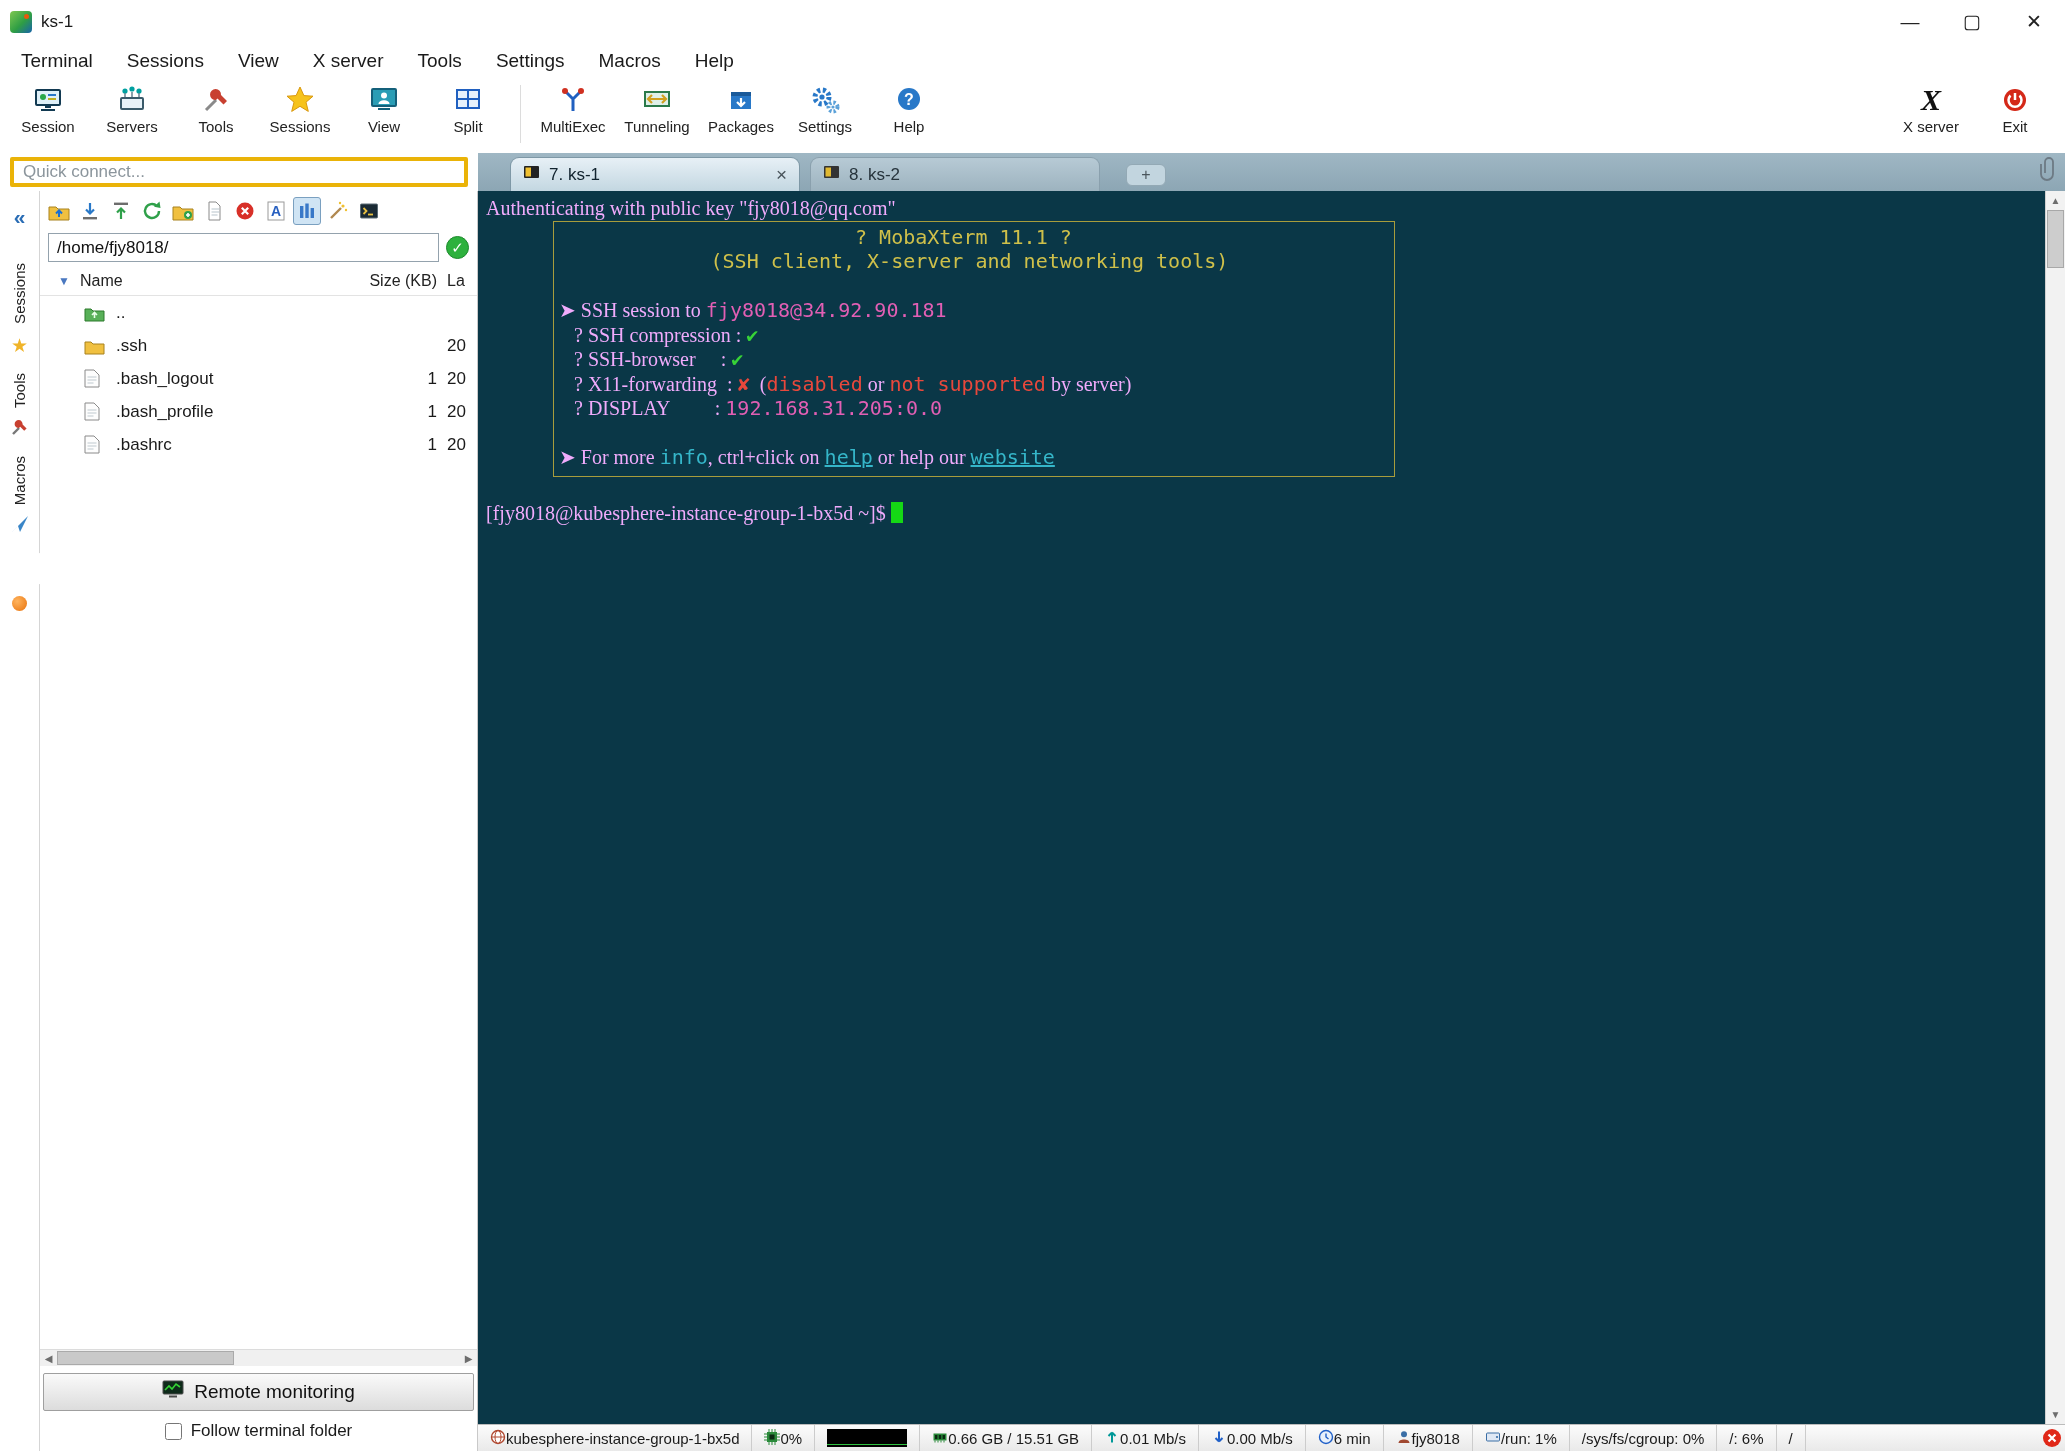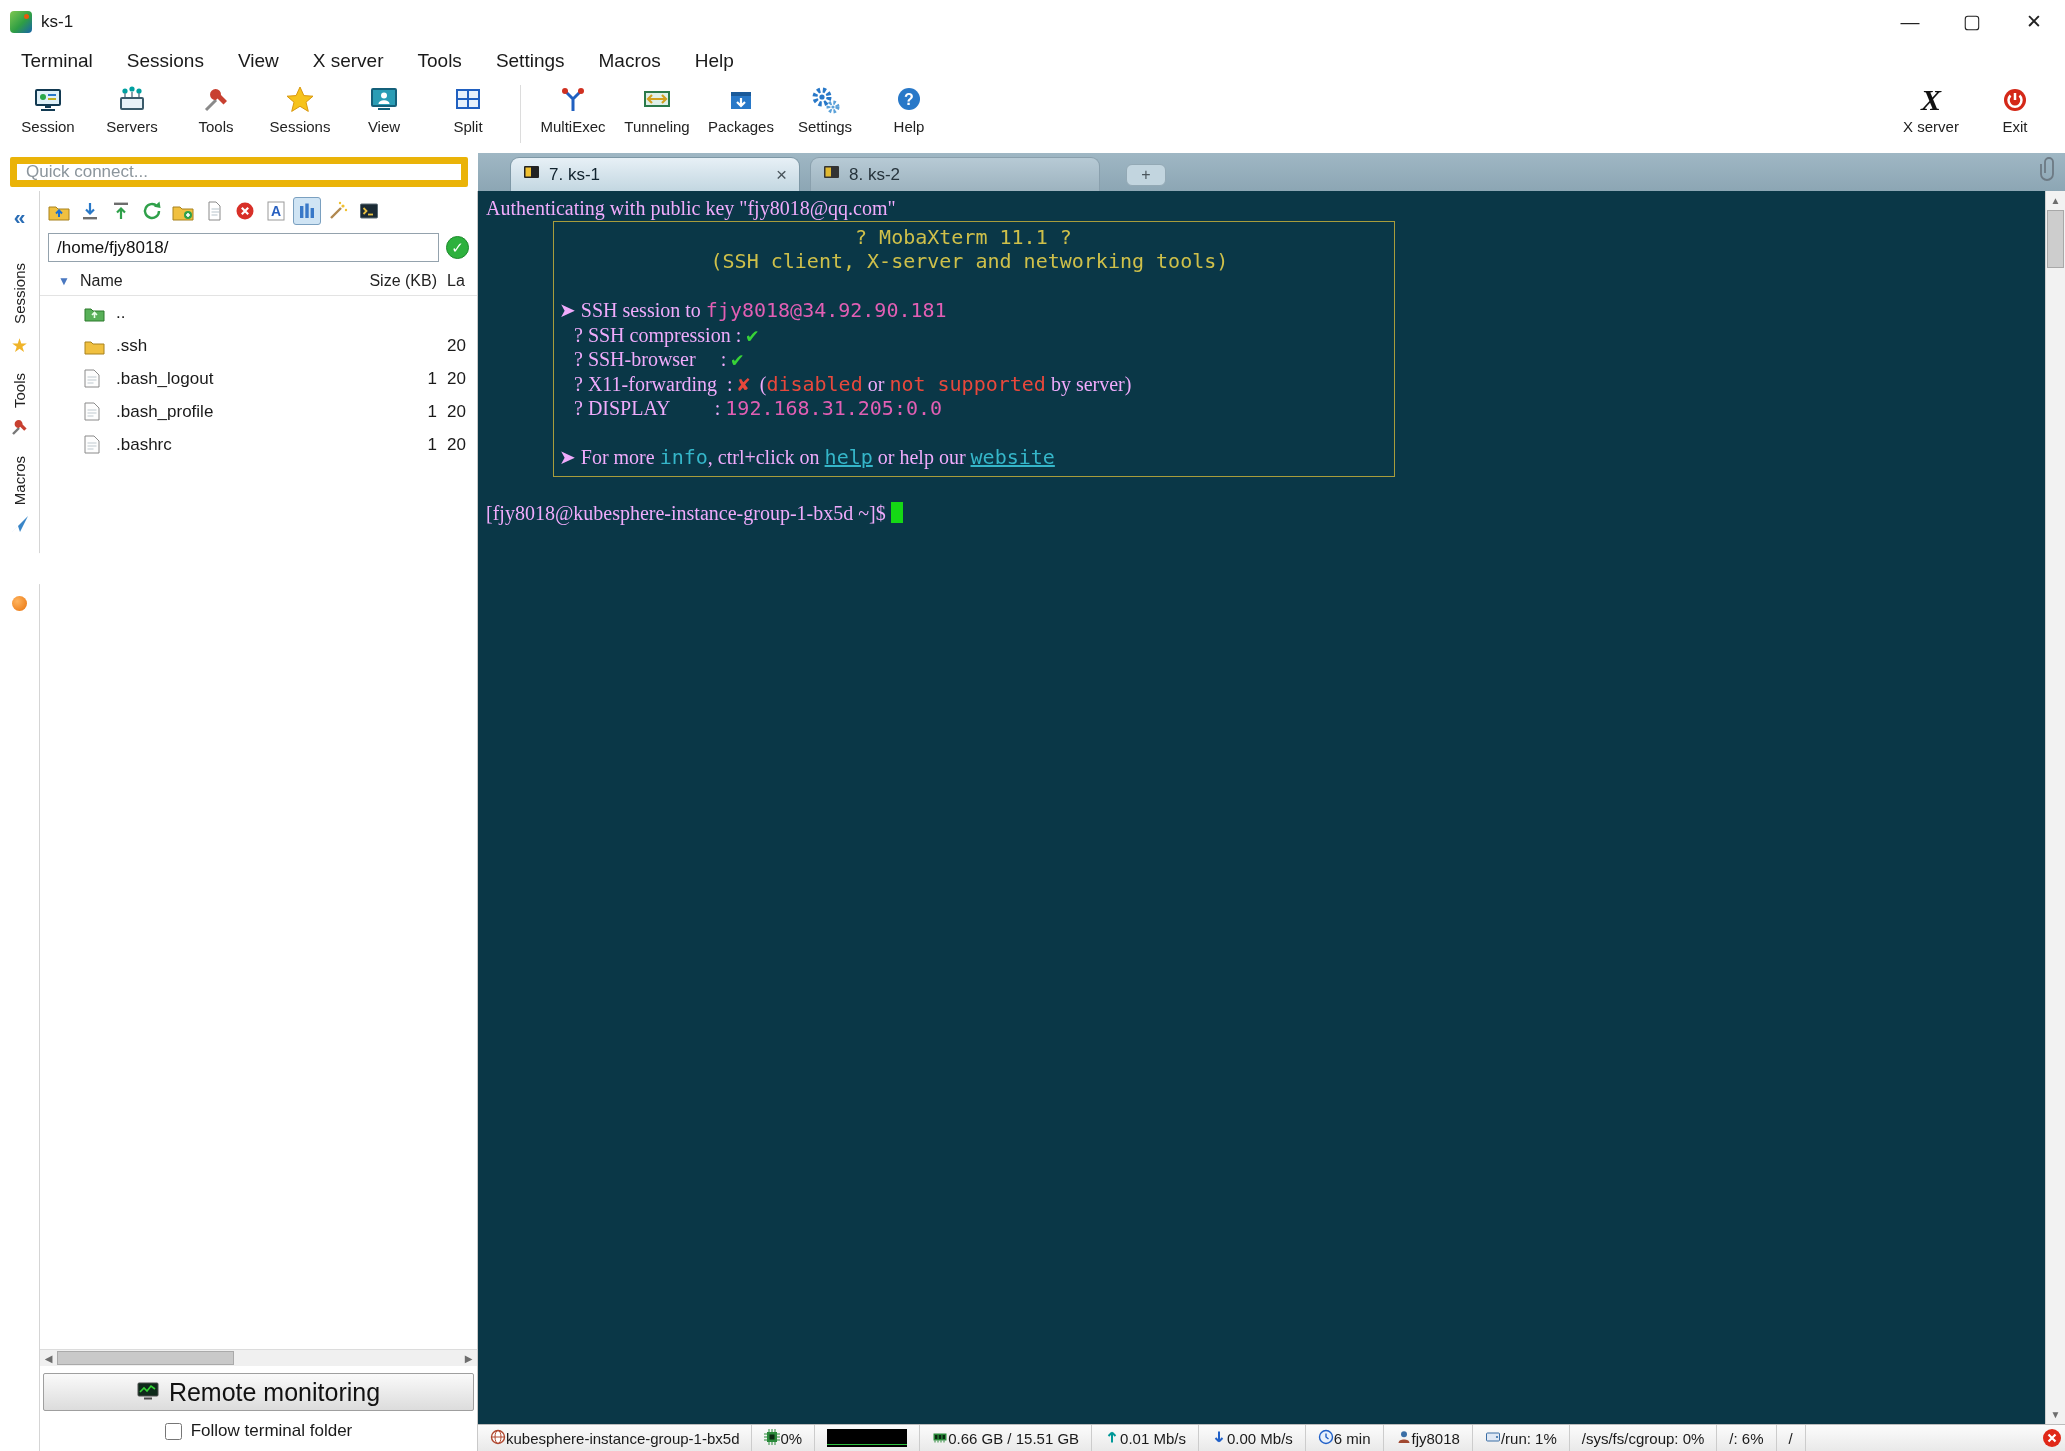--- a/index.html
+++ b/index.html
@@ -24,21 +24,21 @@
   .tb-cell{min-width:84px;display:flex;flex-direction:column;align-items:center;gap:1px;padding:0 2px;}
   .tb-icon{width:34px;height:34px;display:flex;align-items:center;justify-content:center;}
   .tb-label{font-size:15px;color:#222;}
   .tb-sep{width:1px;height:58px;background:#dcdcdc;margin:2px 10px 0 10px;}
   .tb-right{margin-left:auto;display:flex;}
   .xserver-glyph{font-family:"Liberation Serif",serif;font-style:italic;font-weight:bold;font-size:30px;color:#111;line-height:30px;}
 
   
   .qcrow{height:38px;display:flex;}
   .qc-wrap{width:478px;background:#fff;display:flex;align-items:center;padding:3px 10px 3px 10px;}
-  .qc-input{flex:1;height:30px;border:7px solid #eab308;border-radius:2px;padding:0 9px;font-size:17px;
+  .qc-input{flex:1;height:30px;border:4px solid #eab308;border-radius:2px;padding:0 9px;font-size:17px;
     font-family:"Liberation Sans",sans-serif;color:#3b82f6;}
   .qc-input::placeholder{color:#8b959c;}
   .tabstrip{flex:1;background:linear-gradient(#9fb7c4,#8ca6b4);display:flex;align-items:flex-end;
     padding-left:32px;position:relative;}
   .tab{height:34px;display:flex;align-items:center;gap:9px;padding:0 12px;font-size:17px;
     border-radius:9px 9px 0 0;width:290px;}
   .tab.active{background:linear-gradient(#e7f0f6,#c3d7e1);color:#11232e;border:1px solid #7e98a6;border-bottom:none;}
   .tab.inactive{background:linear-gradient(#b7cad5,#9db3bf);color:#27343c;margin-left:10px;border:1px solid #8aa0ad;border-bottom:none;}
   .tab-label{flex:1;white-space:nowrap;overflow:hidden;}
   .tab-close{font-size:19px;color:#4a555c;line-height:16px;}
@@ -73,21 +73,21 @@
   .col-mod{width:30px;overflow:hidden;white-space:nowrap;}
   .frow{display:flex;align-items:center;height:33px;font-size:17px;padding-left:44px;}
   .frow .ficon{width:24px;height:20px;margin-right:8px;flex:none;display:flex;align-items:center;}
   .frow .fname{flex:1;white-space:nowrap;overflow:hidden;}
   .sftp-spacer{flex:1;}
   .hscroll{height:17px;background:#f0f0f0;display:flex;align-items:center;border-top:1px solid #dcdcdc;}
   .hs-arrow{width:17px;text-align:center;font-size:10px;color:#6d6d6d;}
   .hs-track{flex:1;height:100%;position:relative;}
   .hs-thumb{position:absolute;left:0;top:1px;height:14px;width:44%;background:#c9c9c9;border:1px solid #aaa;}
   .remote-btn{margin:7px 3px 0 3px;height:38px;background:linear-gradient(#fafafa,#dcdcdc);border:1px solid #9f9f9f;border-radius:2px;
-    display:flex;align-items:center;justify-content:center;gap:10px;font-size:25px;color:#111;}
+    display:flex;align-items:center;justify-content:center;gap:10px;font-size:19px;color:#111;}
   .follow-row{height:40px;display:flex;align-items:center;justify-content:center;gap:9px;font-size:17px;}
   .follow-row input{width:17px;height:17px;}
 
   
   .right{flex:1;display:flex;flex-direction:column;min-width:0;}
   .termwrap{flex:1;display:flex;min-height:0;}
   .terminal{flex:1;background:#0a3747;padding:5px 0 0 8px;overflow:hidden;
     font-family:"DejaVu Sans Mono","DejaVu Sans",monospace;font-size:20px;line-height:24.5px;}
   .t-line{white-space:pre;min-height:24.5px;}
   .tc-w{color:#f0abfc;font-family:Liberation Serif, serif;} .tc-y{color:#cfc04a;} .tc-p{color:#e25fb4;}

